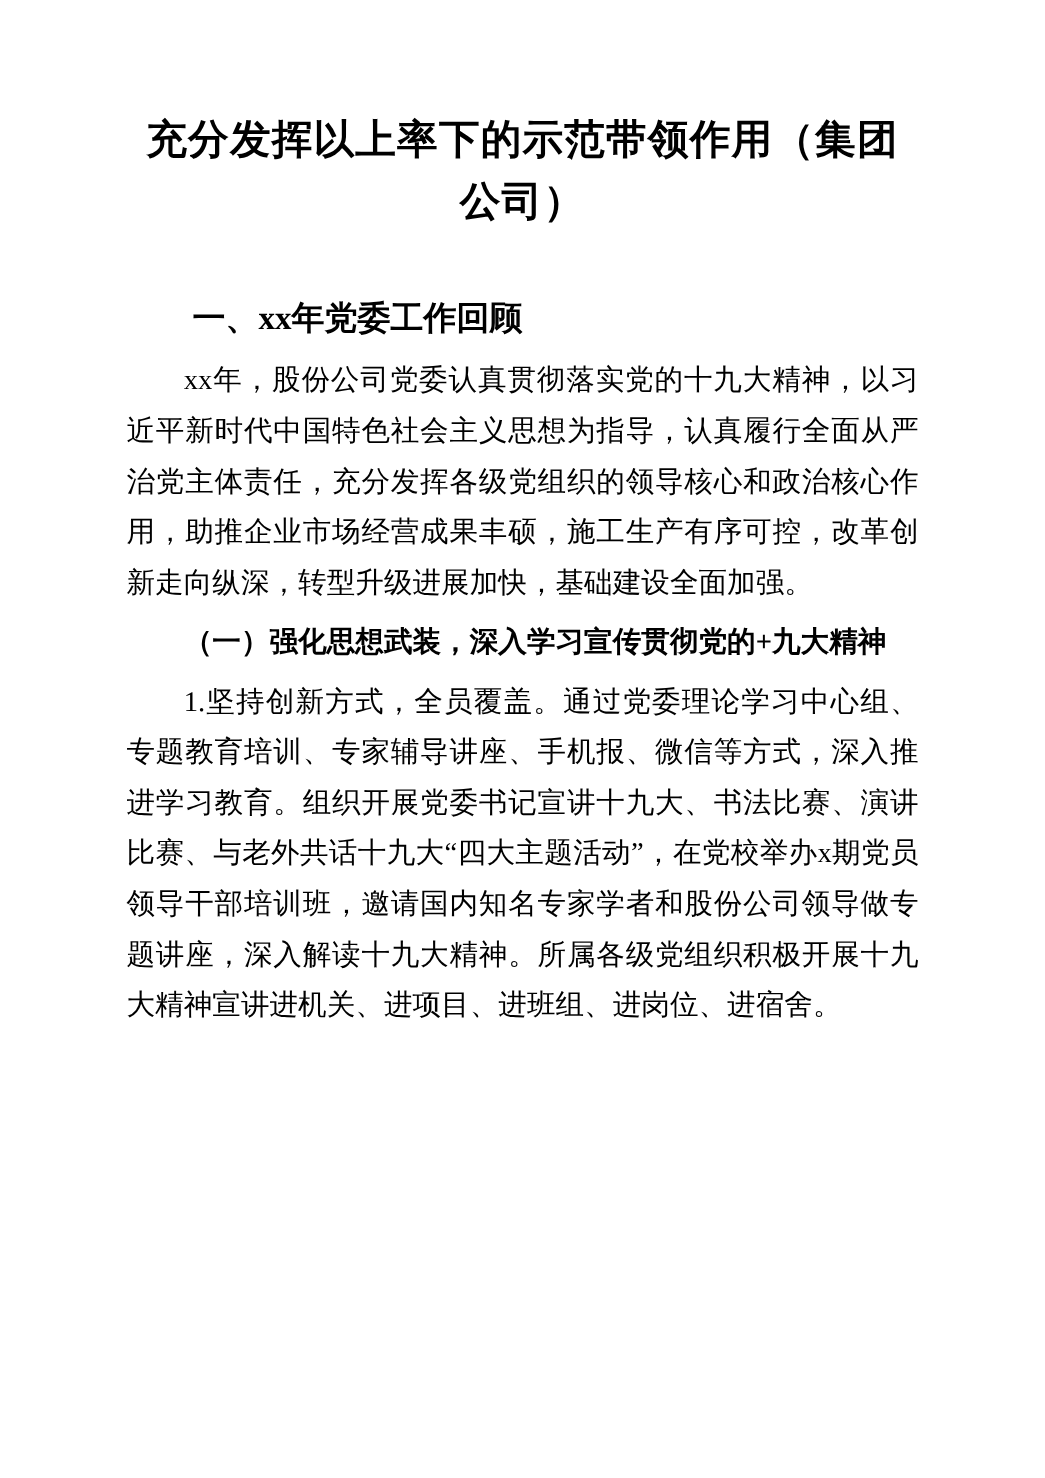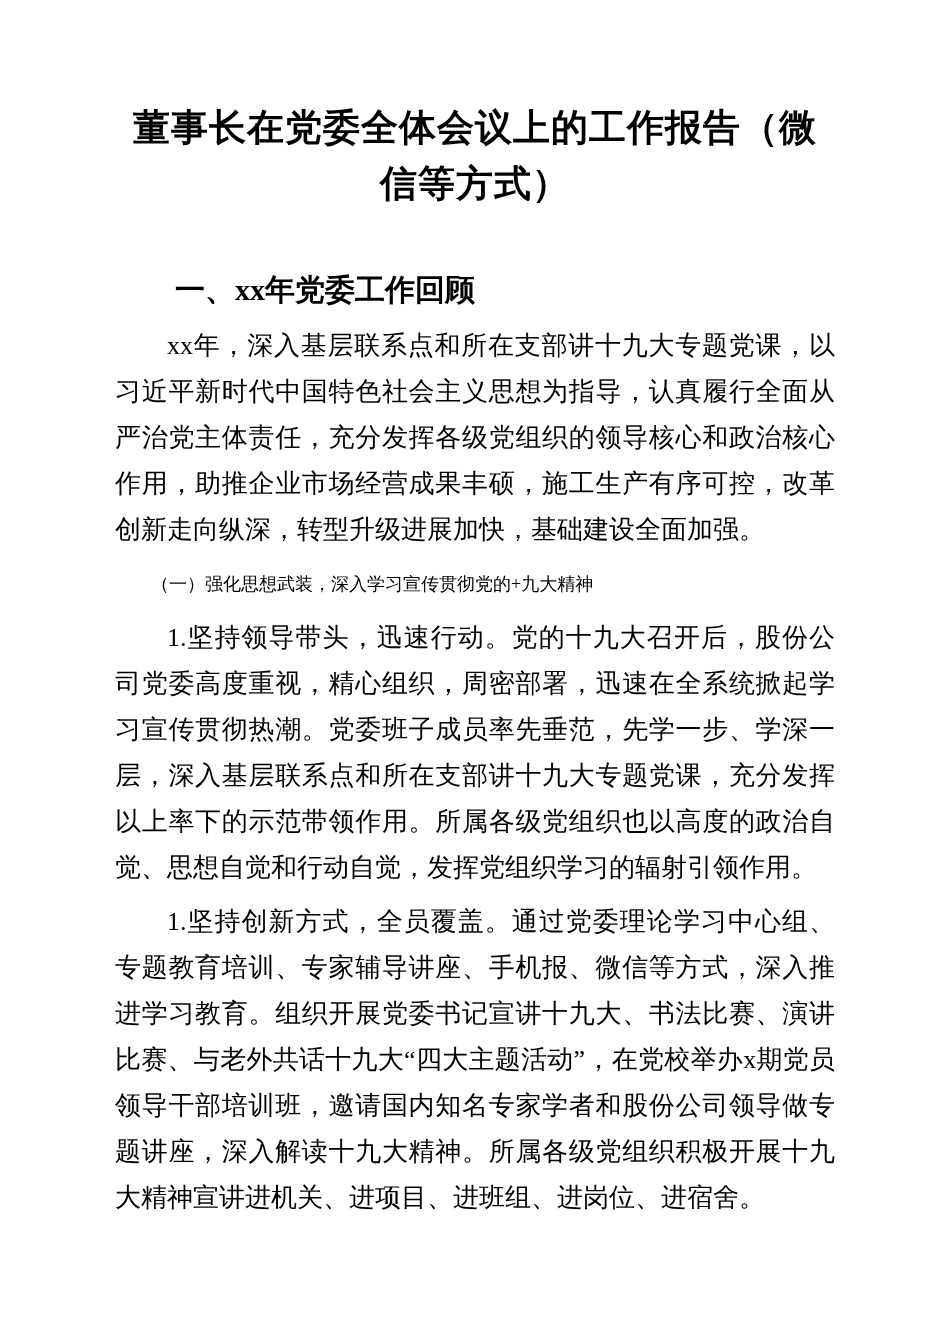--- a/index.html
+++ b/index.html
@@ -42,37 +42,36 @@
     font-size: 26px;
     font-weight: normal;
     line-height: 46px;
     text-indent: 2em;
     text-align: justify;
     text-justify: inter-character;
     word-break: break-all;
   }
   .sub-heading {
     margin: 0 0 8px 0;
-    font-size: 18px;
-    font-weight: normal;
+    font-size: 26px;
+    font-weight: bold;
     line-height: 46px;
     text-indent: 2em;
     word-break: break-all;
   }
 </style>
 </head>
 <body>
 
 <div class="page">
 
-  <h1 class="doc-title">董事长在党委全体会议上的工作报告（微信等方式）</h1>
+  <h1 class="doc-title">充分发挥以上率下的示范带领作用（集团公司）</h1>
 
   <h2 class="section-heading">一、xx年党委工作回顾</h2>
 
-  <p class="body-para">xx年，深入基层联系点和所在支部讲十九大专题党课，以习近平新时代中国特色社会主义思想为指导，认真履行全面从严治党主体责任，充分发挥各级党组织的领导核心和政治核心作用，助推企业市场经营成果丰硕，施工生产有序可控，改革创新走向纵深，转型升级进展加快，基础建设全面加强。</p>
+  <p class="body-para">xx年，股份公司党委认真贯彻落实党的十九大精神，以习近平新时代中国特色社会主义思想为指导，认真履行全面从严治党主体责任，充分发挥各级党组织的领导核心和政治核心作用，助推企业市场经营成果丰硕，施工生产有序可控，改革创新走向纵深，转型升级进展加快，基础建设全面加强。</p>
 
   <p class="sub-heading">（一）强化思想武装，深入学习宣传贯彻党的+九大精神</p>
 
-  <p class="body-para">1.坚持领导带头，迅速行动。党的十九大召开后，股份公司党委高度重视，精心组织，周密部署，迅速在全系统掀起学习宣传贯彻热潮。党委班子成员率先垂范，先学一步、学深一层，深入基层联系点和所在支部讲十九大专题党课，充分发挥以上率下的示范带领作用。所属各级党组织也以高度的政治自觉、思想自觉和行动自觉，发挥党组织学习的辐射引领作用。</p>
 
   <p class="body-para">1.坚持创新方式，全员覆盖。通过党委理论学习中心组、专题教育培训、专家辅导讲座、手机报、微信等方式，深入推进学习教育。组织开展党委书记宣讲十九大、书法比赛、演讲比赛、与老外共话十九大“四大主题活动”，在党校举办x期党员领导干部培训班，邀请国内知名专家学者和股份公司领导做专题讲座，深入解读十九大精神。所属各级党组织积极开展十九大精神宣讲进机关、进项目、进班组、进岗位、进宿舍。</p>
 
 </div>
 
 </body></html>

